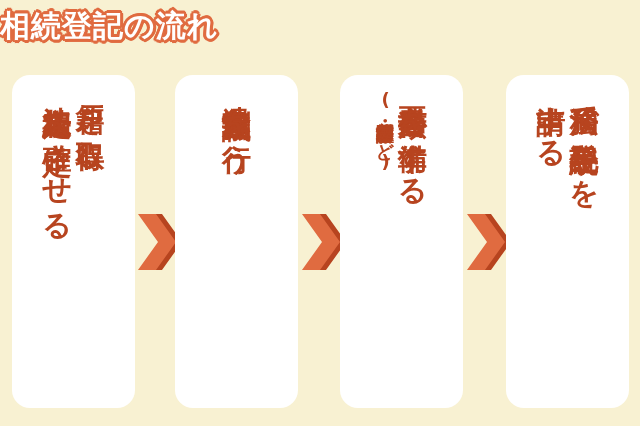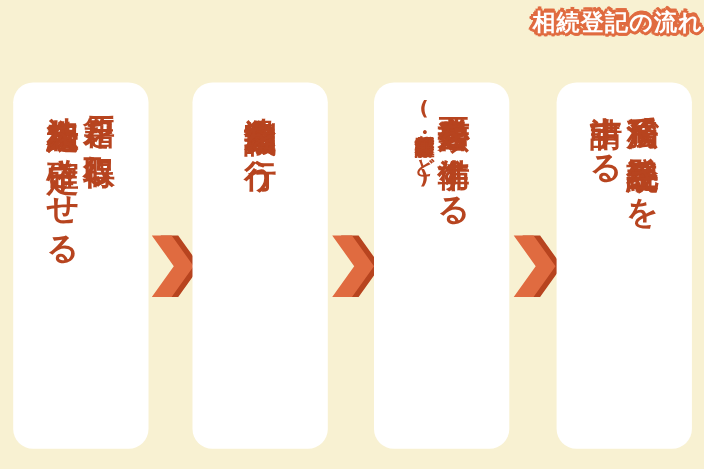--- a/index.html
+++ b/index.html
@@ -3,22 +3,22 @@
 <meta charset="utf-8">
 <style>
   html, body { margin:0; padding:0; }
   body {
     width:640px; height:426px; overflow:hidden;
     background:#f8f1d2;
     font-family:"DejaVu Sans", "Liberation Sans", sans-serif;
     position:relative;
   }
   .title {
-    position:absolute; left:0; top:6px; width:639px; text-align:right;
-    font-size:21px; font-weight:bold; color:#ffffff; letter-spacing:1px;
+    position:absolute; left:0; top:6px; width:639px; text-align:left;
+    font-size:30px; font-weight:bold; color:#ffffff; letter-spacing:1px;
     text-shadow:
       3px 0 0 #e06b40, -3px 0 0 #e06b40, 0 3px 0 #e06b40, 0 -3px 0 #e06b40,
       2px 2px 0 #e06b40, -2px -2px 0 #e06b40, 2px -2px 0 #e06b40, -2px 2px 0 #e06b40,
       3px 1px 0 #e06b40, -3px 1px 0 #e06b40, 1px 3px 0 #e06b40, 1px -3px 0 #e06b40;
   }
   .box {
     position:absolute; top:75px; height:333px; width:123px;
     background:#ffffff; border-radius:18px;
   }
   .cols {

